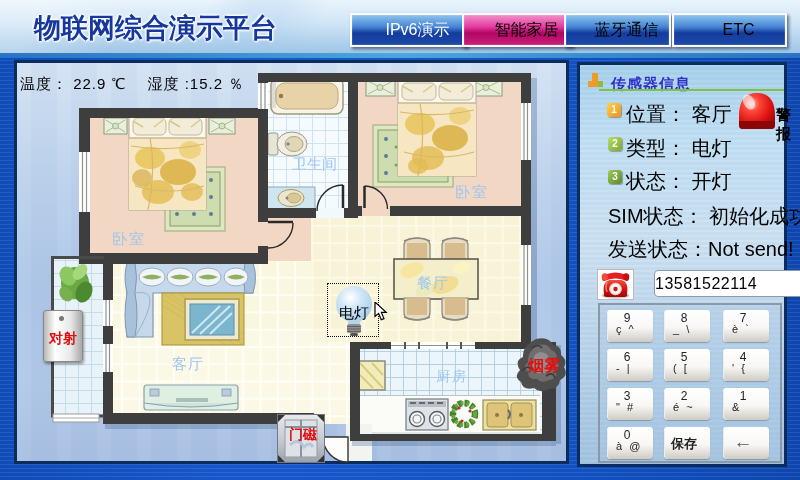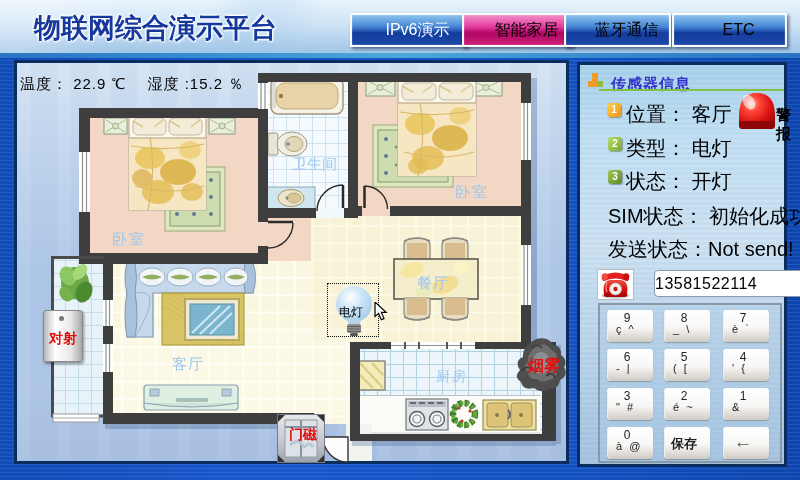--- a/index.html
+++ b/index.html
@@ -485,21 +485,21 @@
             <stop offset="100%" stop-color="#a6cdea"></stop>
           </radialGradient>
         </defs>
 <circle cx="20" cy="20" r="18" fill="url(#bg2)"></circle>
 <path d="M13 36 h14 l-2 6 h-10 Z" fill="#b8d4e8"></path>
 <rect x="13" y="40" width="14" height="9" rx="2" fill="#909090"></rect>
 <path d="M13 42.5 h14 M13 45 h14 M13 47.5 h14" stroke="#606060" stroke-width="1"></path>
 <rect x="16" y="49" width="8" height="3" rx="1.5" fill="#555"></rect>
 </svg></div>
 
-<div class="abs" style="left:339px;top:304px;font-size:12px;color:#000;">电灯</div>
+<div class="abs" style="left:339px;top:304px;font-size:15px;color:#000;">电灯</div>
 
 <div class="abs" style="left:374px;top:302px;width:17px;height:20px;">
 <svg width="17" height="20" viewBox="0 0 17 20">
         <path d="M1 0 L1 14.5 L4.6 11.4 L7.3 17.8 L10 16.6 L7.4 10.4 L12.2 10.4 Z" fill="#fff" stroke="#000" stroke-width="1.2"></path>
       </svg></div>
 
 <div id="rightpanel"></div>
 
 <div class="abs" style="left:588px;top:73px;width:16px;height:20px;">
 <svg width="16" height="20">

